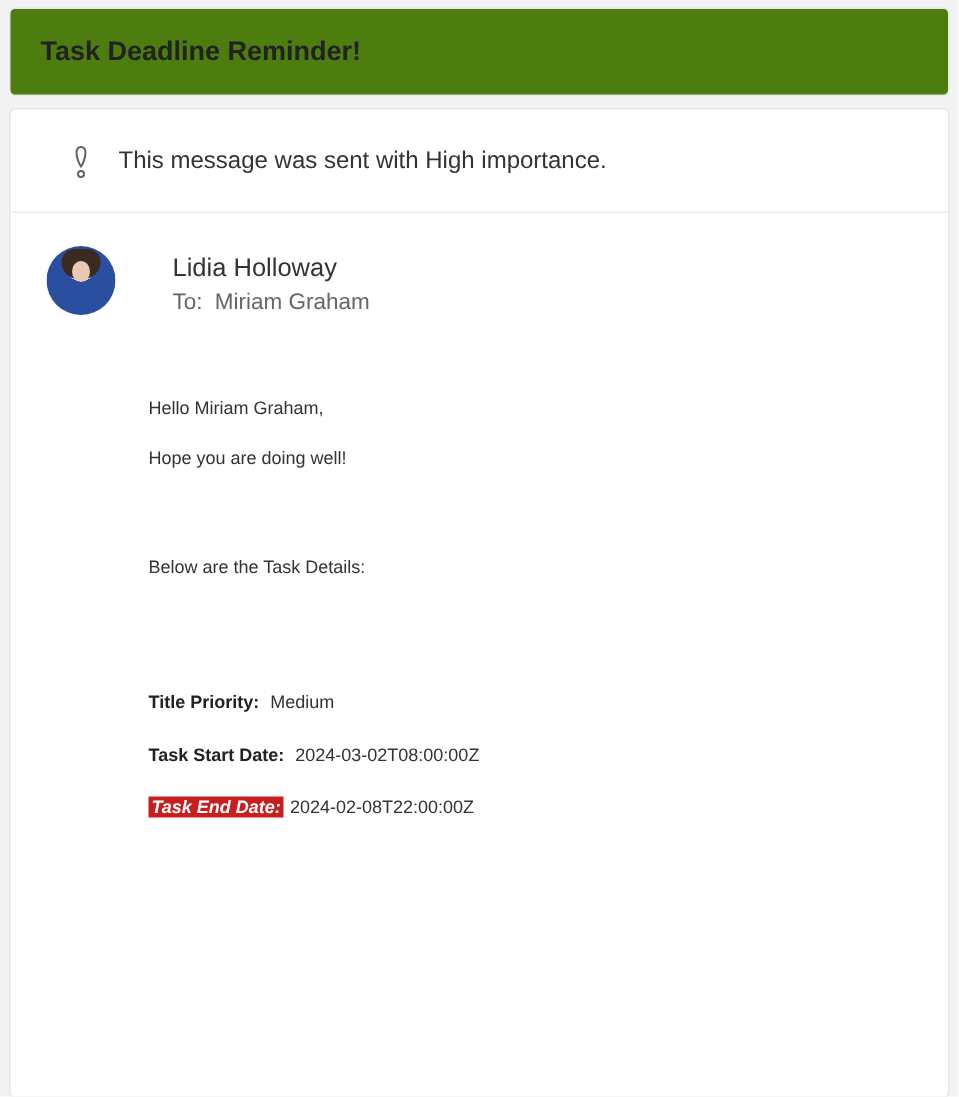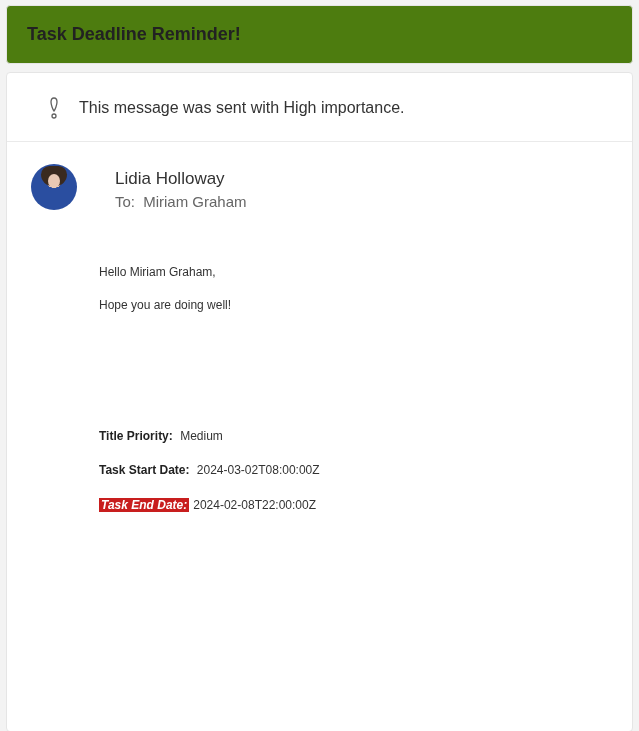--- a/index.html
+++ b/index.html
@@ -153,20 +153,21 @@
         <span class="to-label">To:</span>
         <span class="to-name">Miriam Graham</span>
       </div>
     </div>
   </div>
 
   <div class="body-content">
     <div class="para">Hello Miriam Graham,</div>
     <div class="para">Hope you are doing well!</div>
     <div class="spacer-lg"></div>
+    <div class="para">Below are the Task Details:</div>
     <div class="spacer-xl"></div>
 
 
     <div class="field-line">
       <span class="field-label">Title Priority:</span>
       <span class="field-value">Medium</span>
     </div>
 
     <div class="field-line">
       <span class="field-label">Task Start Date:</span>

